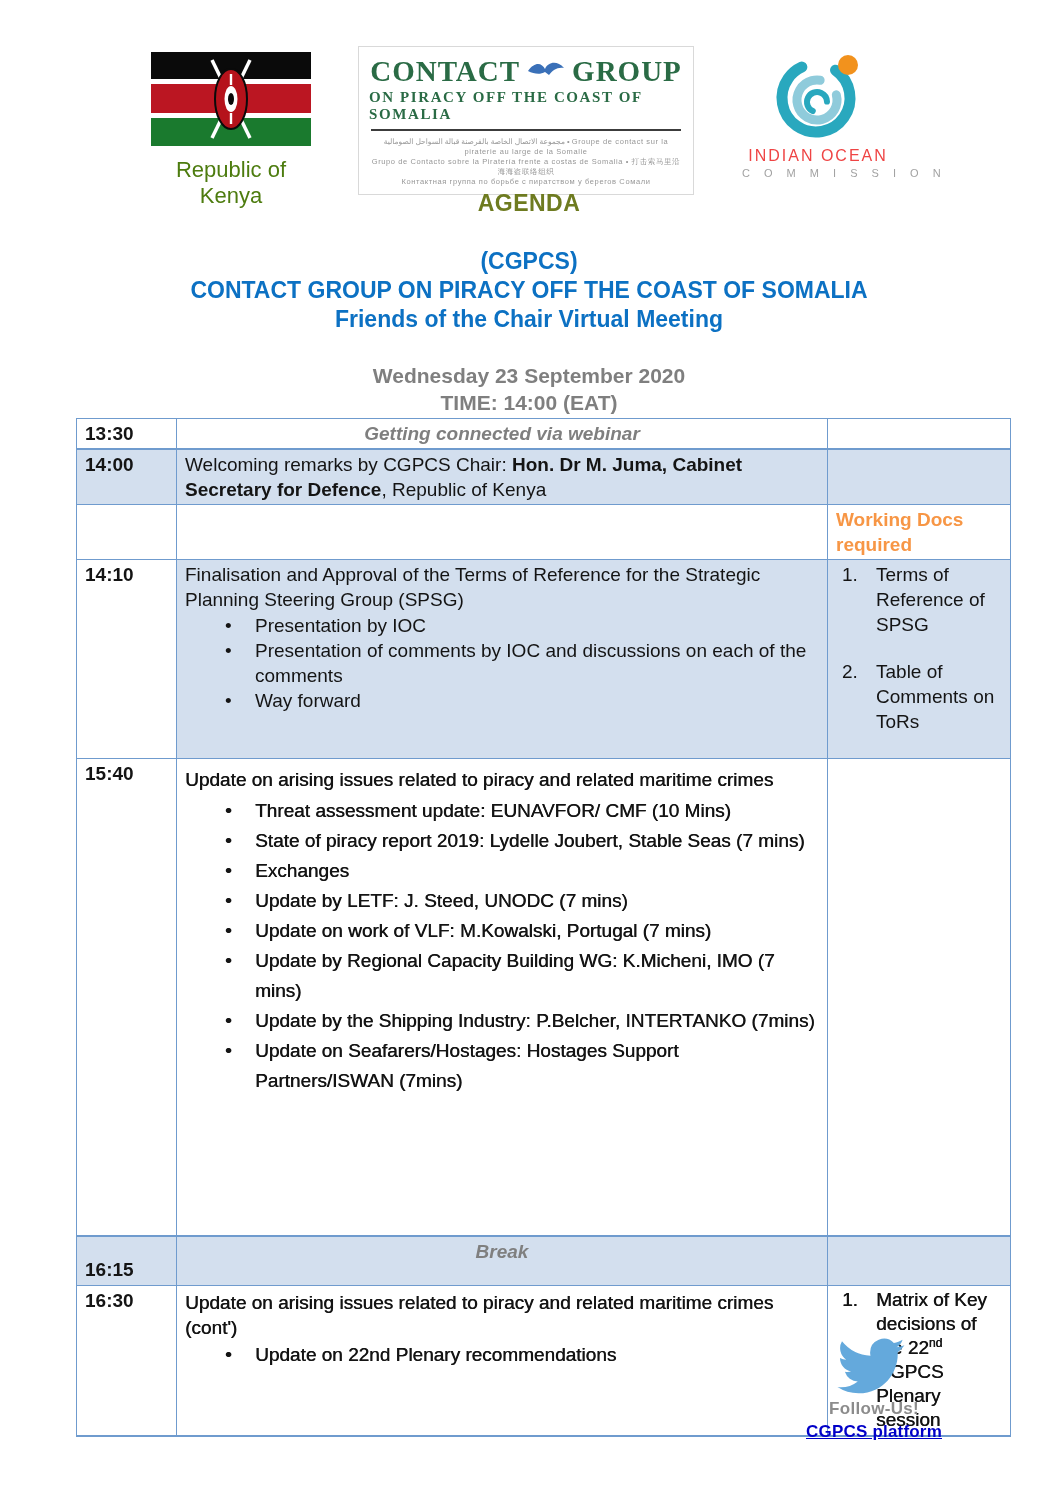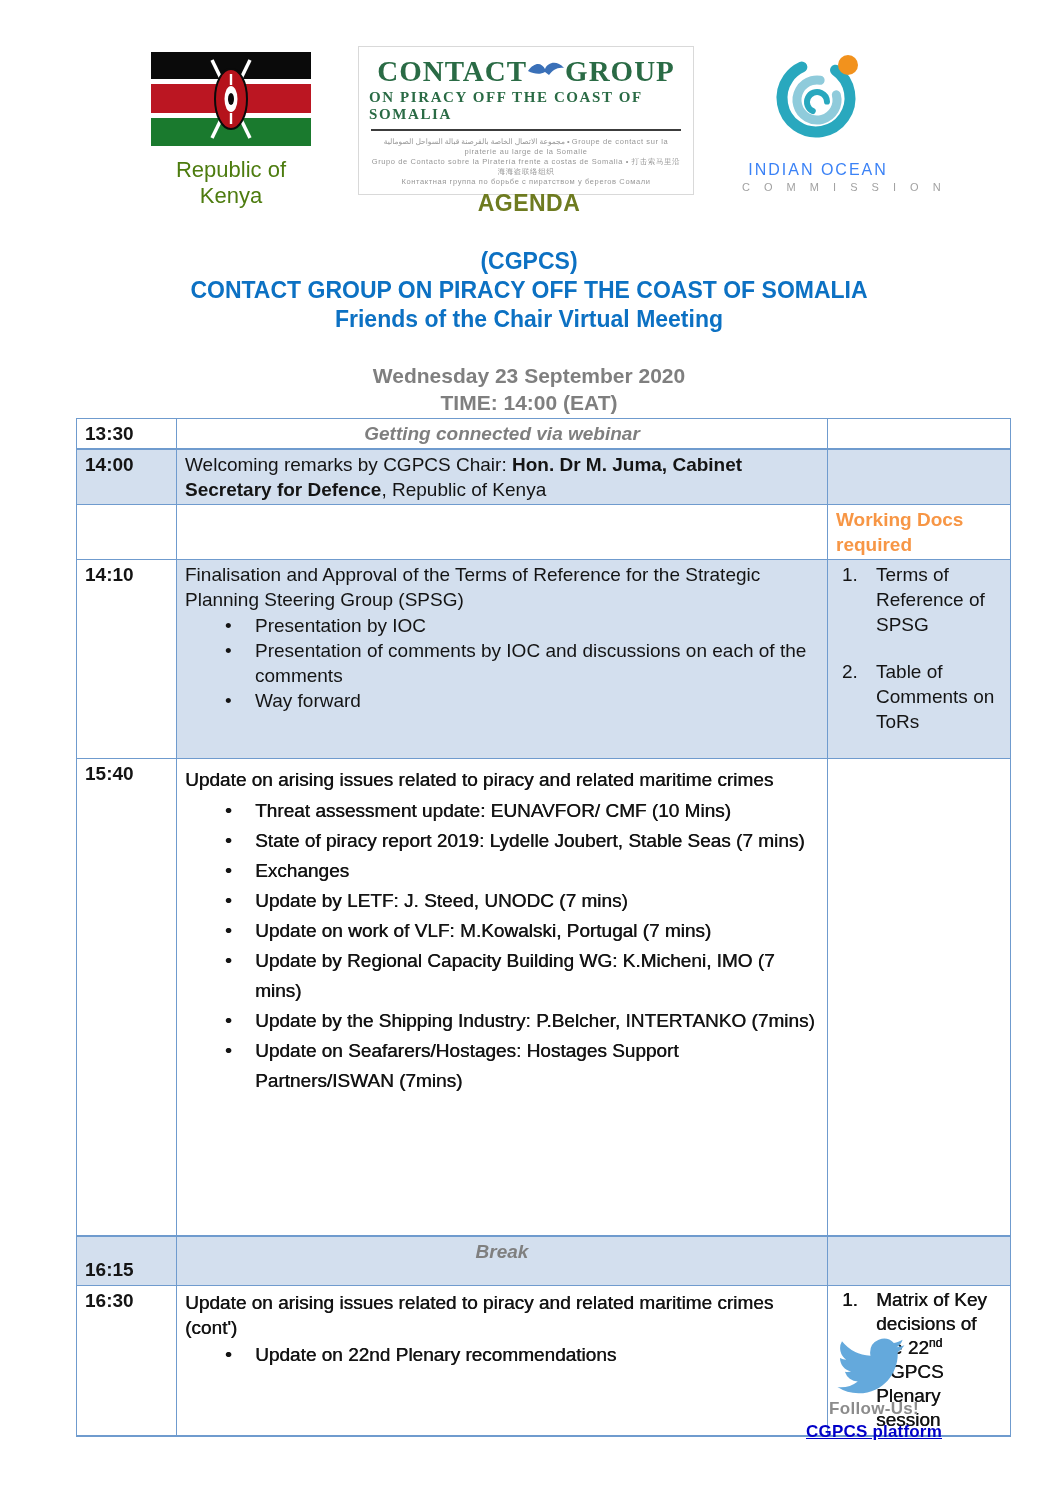--- a/index.html
+++ b/index.html
@@ -10,33 +10,33 @@
     font-family:"Liberation Sans","DejaVu Sans",sans-serif;
   }
   
   .kenya { position:absolute; left:146px; top:52px; width:170px; text-align:center; }
   .kenya-caption { margin-top:7px; font-size:22px; color:#4d7c0f; }
   .cglogo {
     position:absolute; left:358px; top:46px; width:336px;
     border:1px solid #d9d9d9; background:#fff; padding:9px 10px 7px;
   }
   .cg-title {
-    display:flex; align-items:center; justify-content:center; 
+    display:flex; align-items:center; justify-content:center; gap:7px;
     font-family:"Liberation Serif","DejaVu Serif",serif;
     font-weight:bold; font-size:29px; color:#2a6b45; letter-spacing:1px; line-height:30px;
   }
   .cg-sub {
     font-family:"Liberation Serif","DejaVu Serif",serif;
     font-weight:bold; font-size:15px; color:#2a6b45; letter-spacing:1.6px;
     text-align:left; margin-top:3px;
   }
   .cg-rule { border:0; border-top:2px solid #3c3c3c; margin:6px 2px 6px; }
   .cg-small { font-size:7.5px; line-height:10px; color:#979797; text-align:center; letter-spacing:.6px; }
   .ioc { position:absolute; left:742px; top:50px; width:152px; text-align:center; }
-  .ioc-t1 { font-size:16px; color:#3b82f6; letter-spacing:2px; margin-top:17px; white-space:nowrap; }
+  .ioc-t1 { font-size:16px; color:#ef4444; letter-spacing:2px; margin-top:3px; white-space:nowrap; }
   .ioc-t2 { font-size:11px; color:#a2a2a2; letter-spacing:5.5px; margin-top:2px; white-space:nowrap; }
   
   .agenda-heading {
     position:absolute; top:190px; left:0; width:100%; text-align:center;
     font-size:23px; font-weight:bold; color:#6e7b20; letter-spacing:.5px;
   }
   .meeting-title {
     position:absolute; top:247px; left:0; width:100%; text-align:center;
     font-size:23px; font-weight:bold; color:#0c71c3; line-height:29px;
   }

